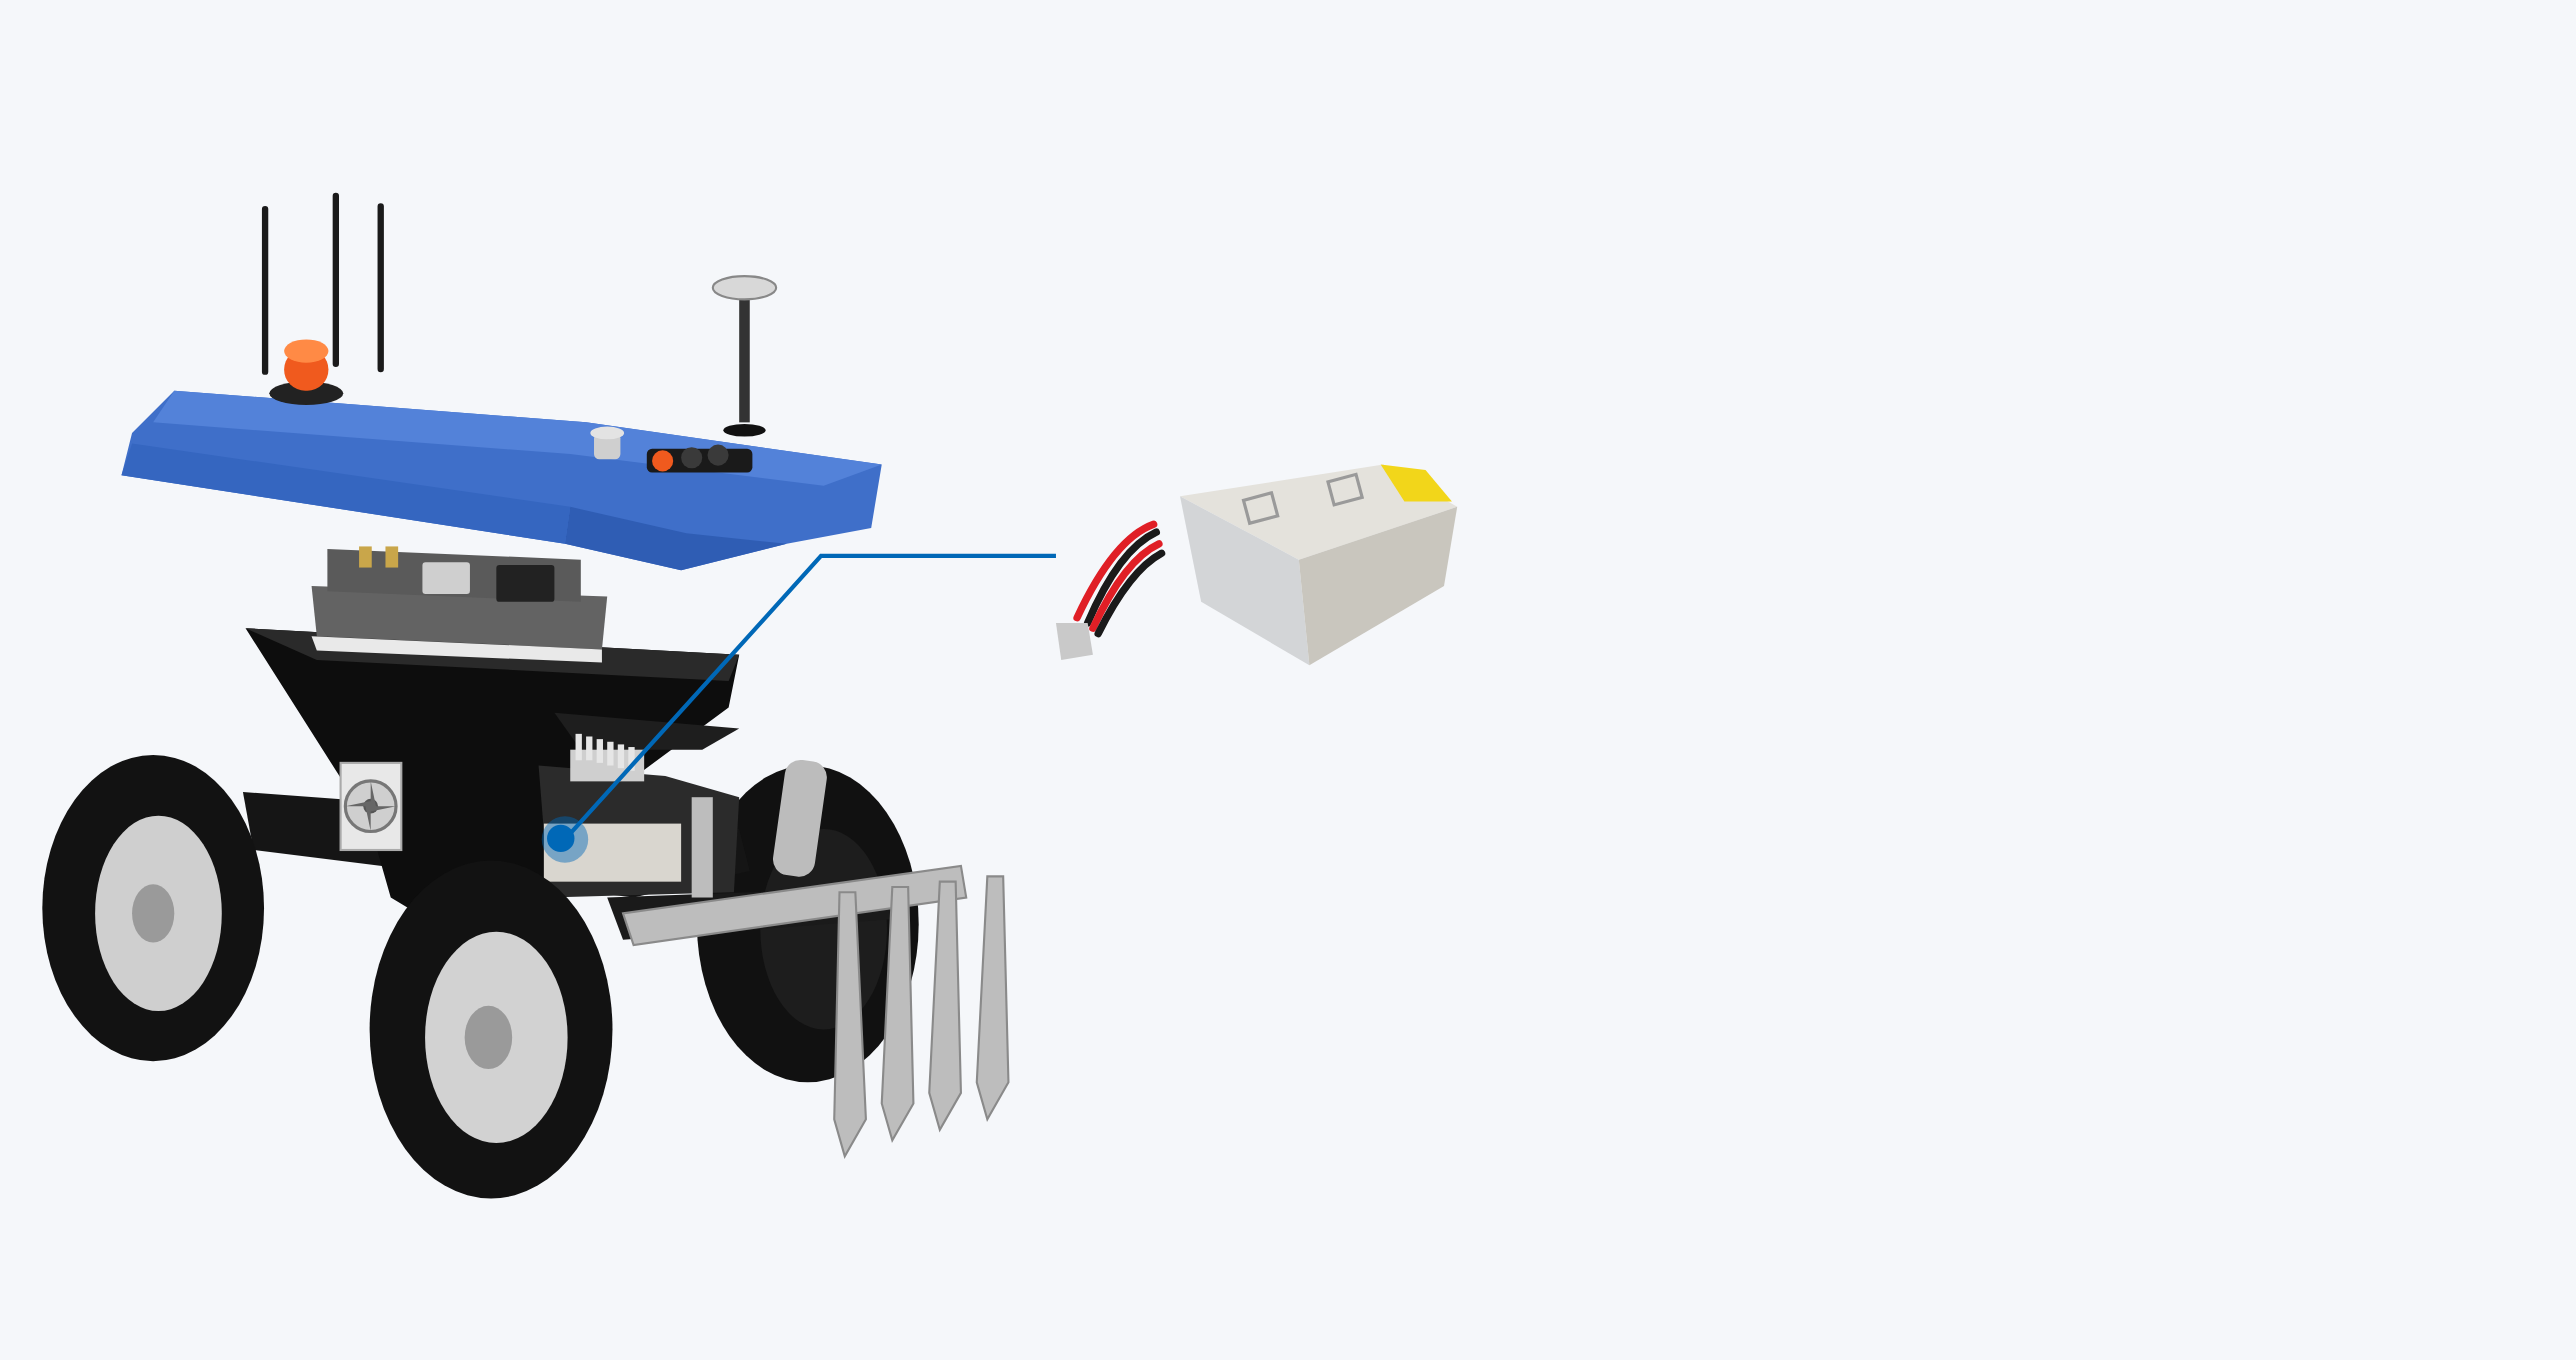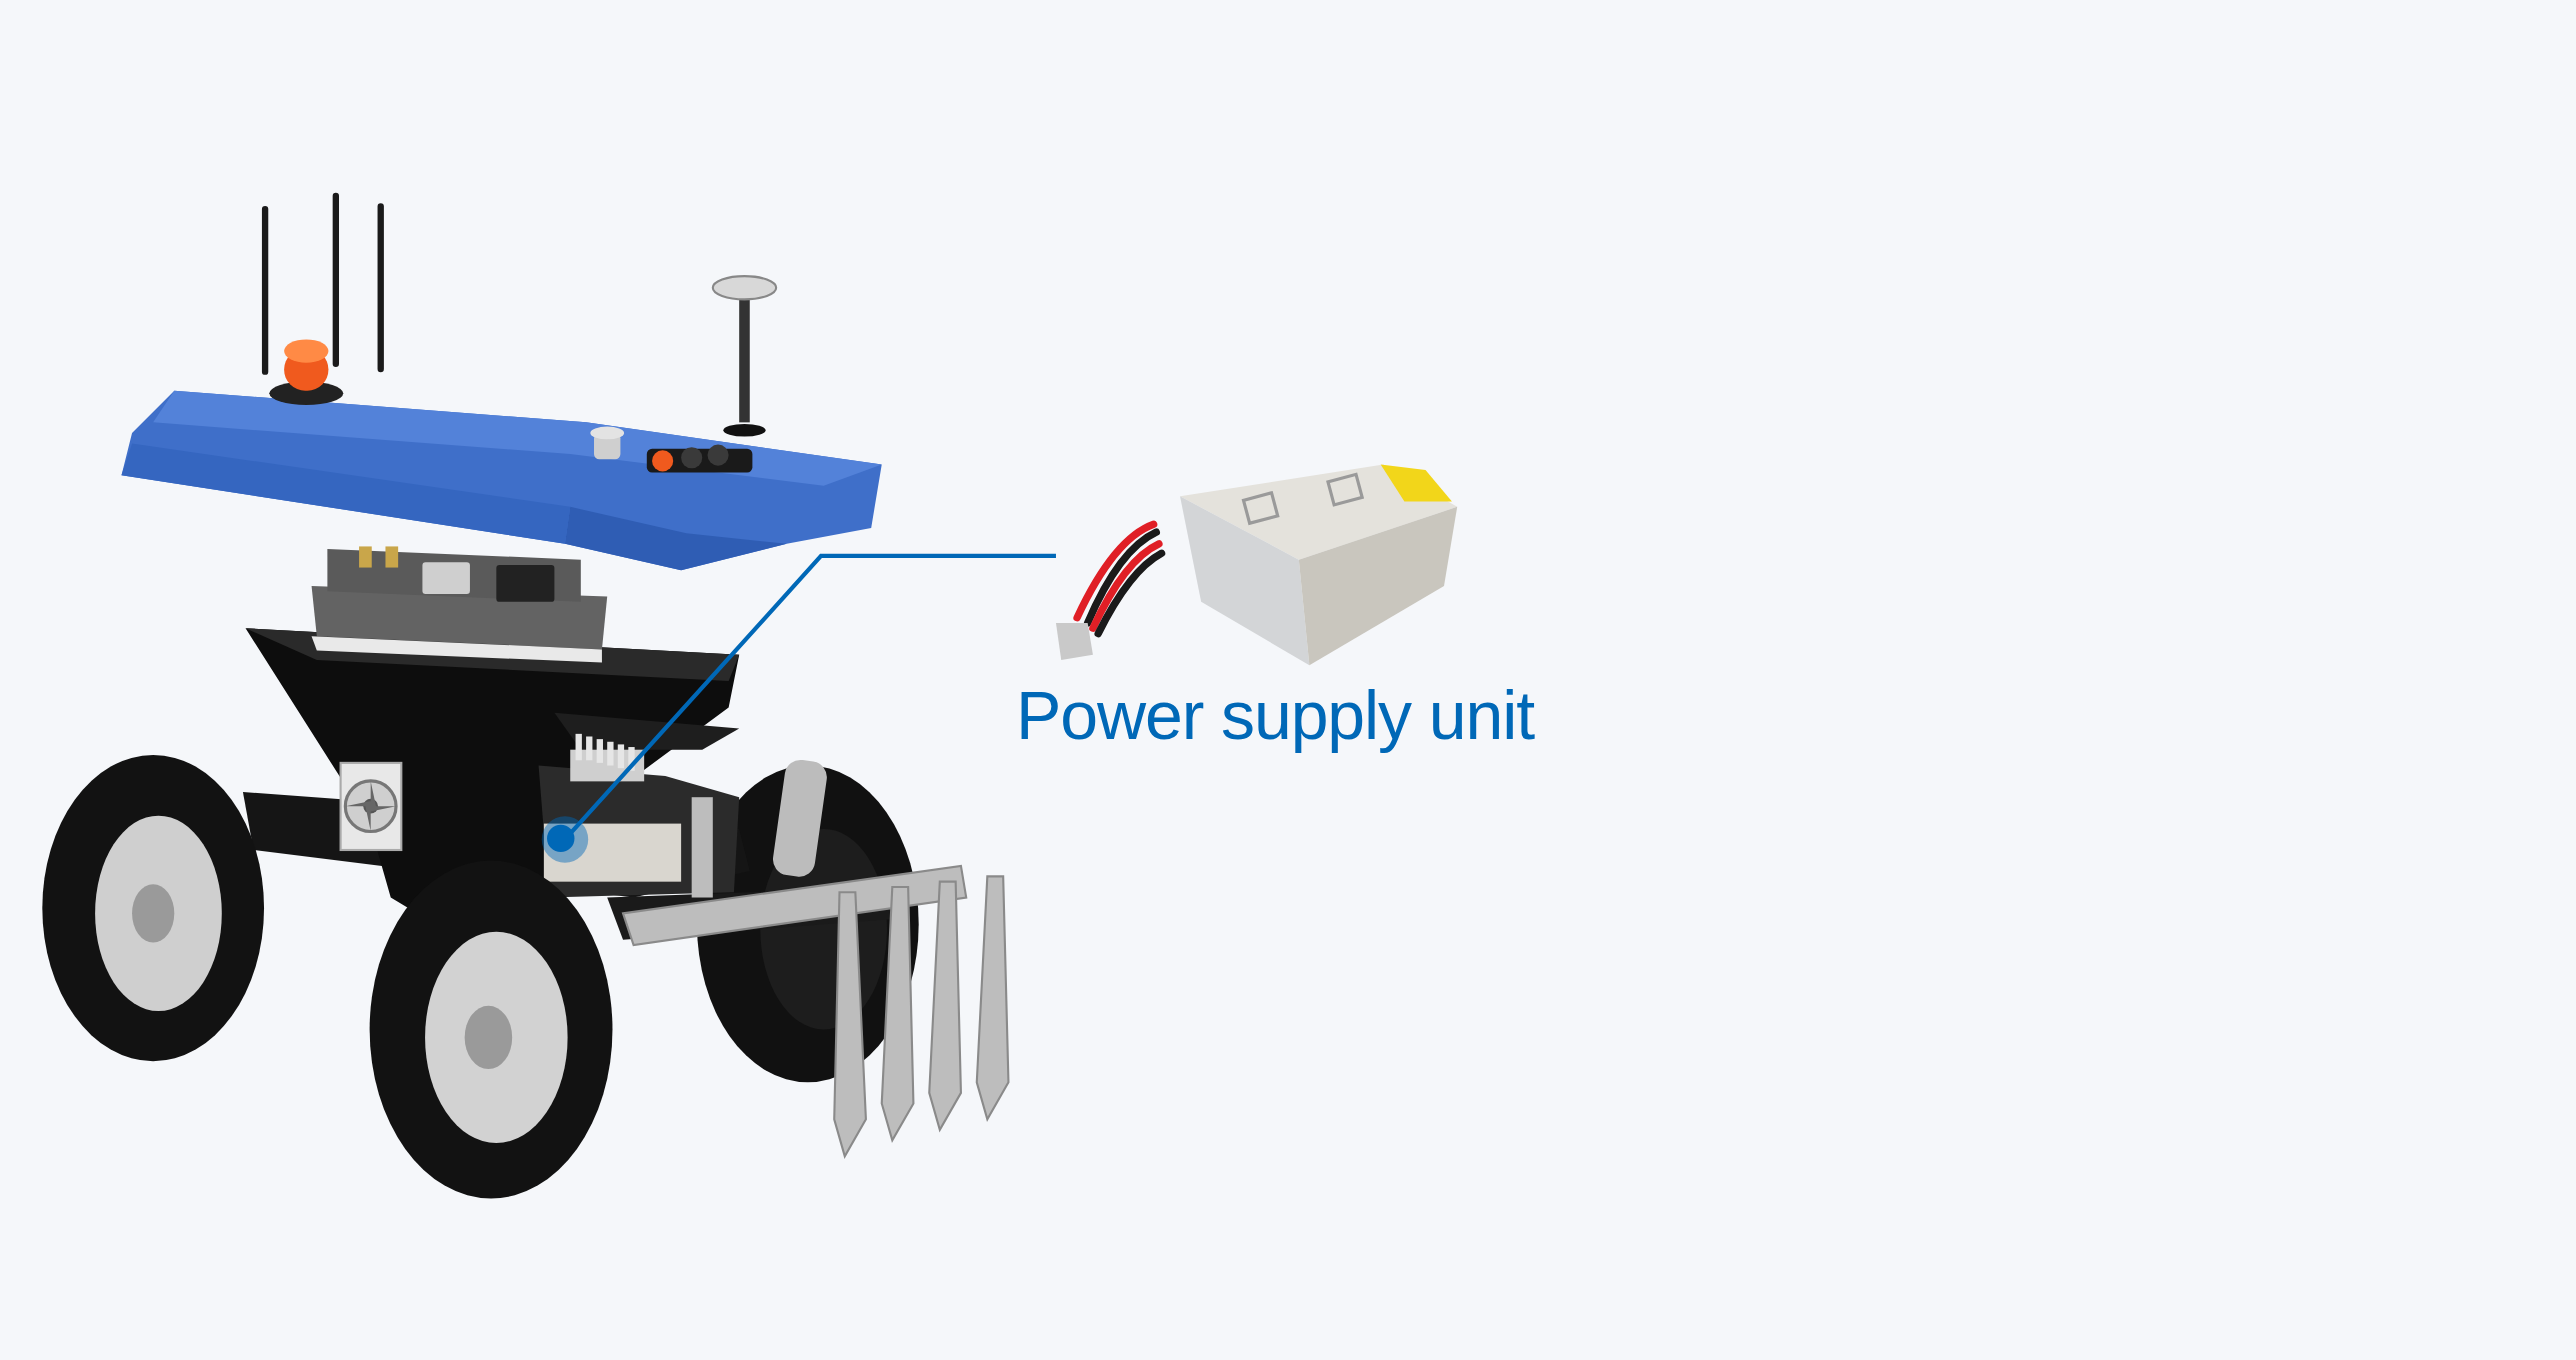--- a/index.html
+++ b/index.html
@@ -147,15 +147,14 @@
       <rect x="2520" y="905" width="55" height="45" fill="none" stroke="#9a9a9a" stroke-width="6" transform="rotate(-15 2547 927)"></rect>
     </g>
 
     <g>
       <polyline points="1070,1590 1555,1053 2000,1053" fill="none" stroke="#0068b7" stroke-width="8"></polyline>
       <circle cx="1070" cy="1590" r="44" fill="#0068b7" opacity="0.45"></circle>
       <circle cx="1062" cy="1588" r="26" fill="#0068b7"></circle>
     </g>
   </svg>
 
-  <div class="label">Power supply unit</div>
 </div>
 
 
 </body></html>

